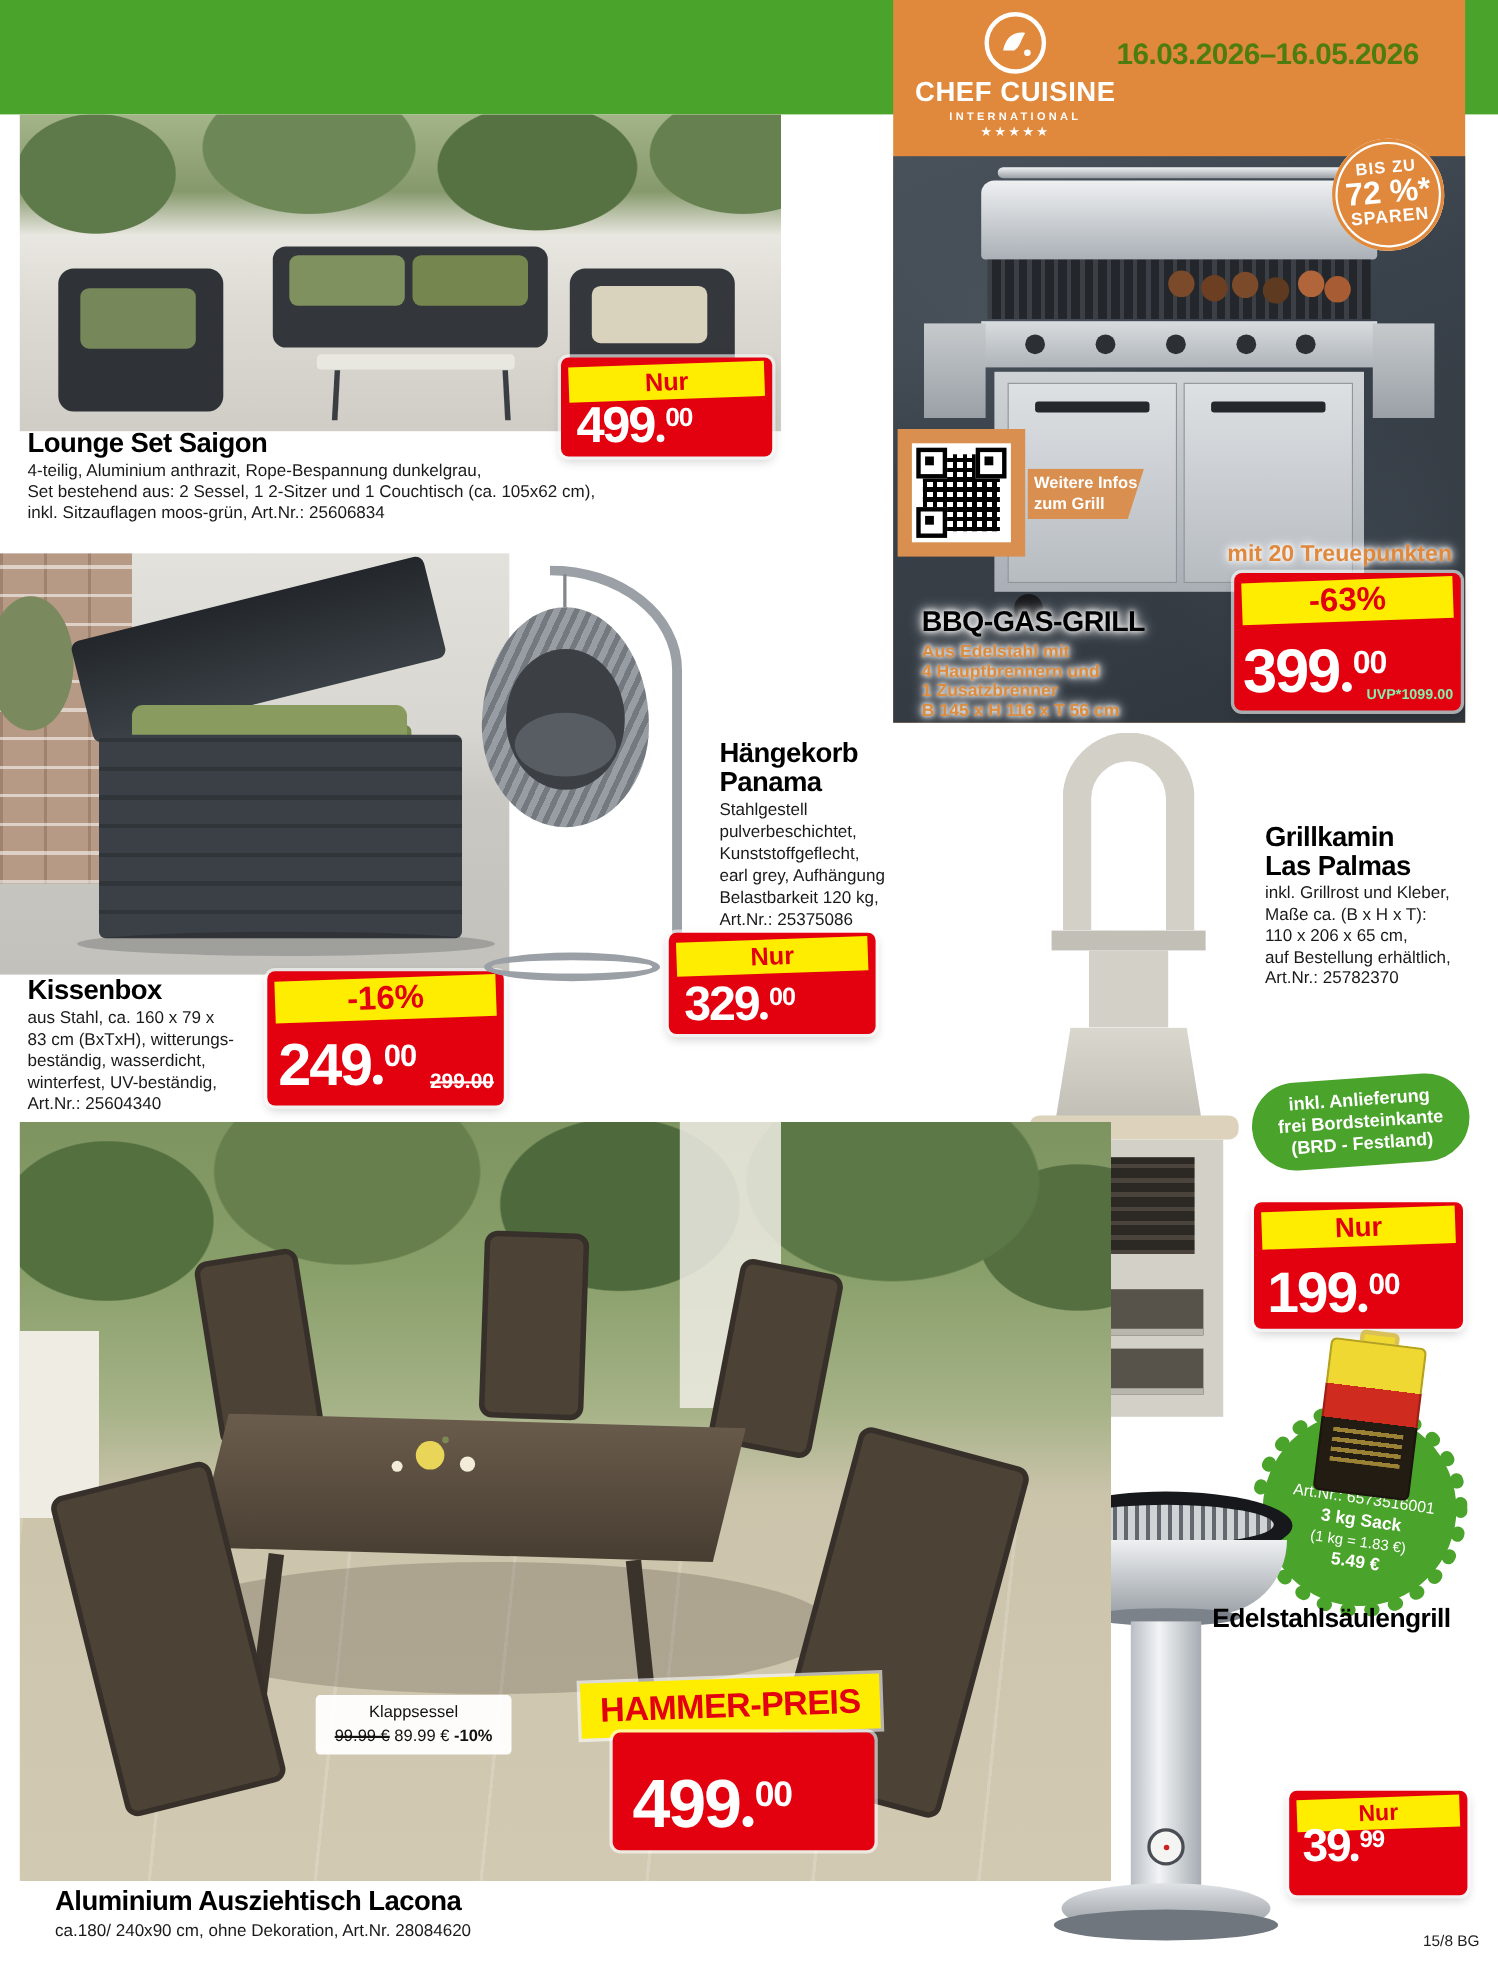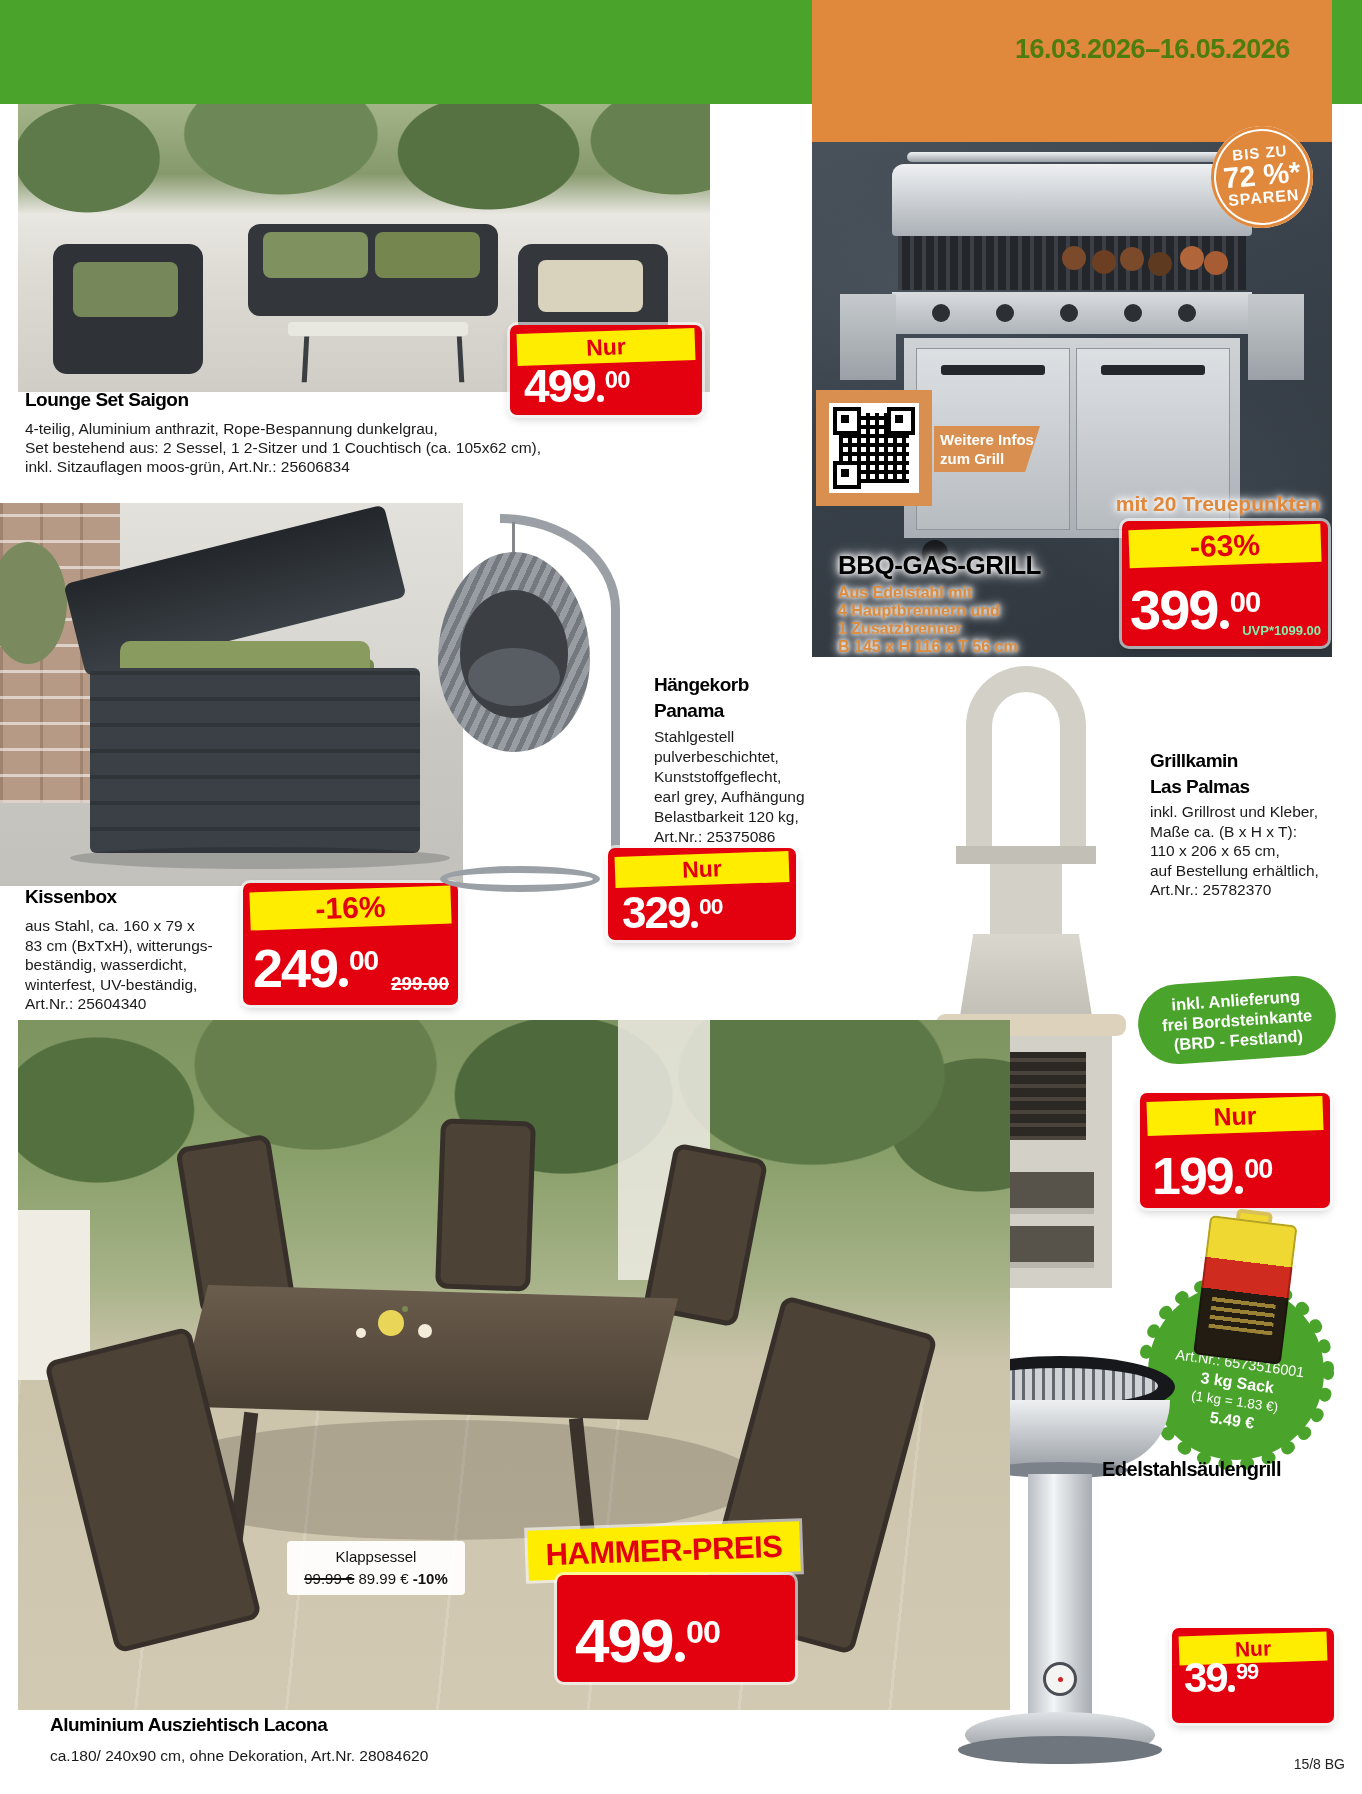--- a/index.html
+++ b/index.html
@@ -88,32 +88,32 @@
   .b-haenge .band{height:31px;font-size:23px;}
   .b-haenge .num{font-size:44px;left:14px;}
   .b-kamin{left:1140px;top:1093px;width:190px;height:115px;}
   .b-kamin .band{height:34px;font-size:25px;}
   .b-kamin .num{font-size:52px;left:12px;}
   .b-saeulen{left:1172px;top:1628px;width:162px;height:95px;}
   .b-saeulen .band{height:29px;font-size:21px;}
   .b-saeulen .num{font-size:42px;left:12px;bottom:21px;}
 
   
-  .ptitle{font-size:19px;font-weight:bold;letter-spacing:-0.5px;color:#000;}
+  .ptitle{font-size:25px;font-weight:bold;letter-spacing:-0.5px;color:#000;}
   .pdesc{font-size:15.5px;line-height:19px;color:#1a1a1a;}
 
   .lounge-title{left:25px;top:389px;}
   .lounge-desc{left:25px;top:419px;}
   .kissen-title{left:25px;top:886px;}
   .kissen-desc{left:25px;top:916px;line-height:19.5px;}
   .haenge-title{left:654px;top:672px;line-height:26px;}
   .haenge-desc{left:654px;top:727px;line-height:20px;}
   .kamin-title{left:1150px;top:748px;line-height:26px;}
   .kamin-desc{left:1150px;top:802px;line-height:19.5px;}
-  .saeulen-title{left:1102px;top:1458px;font-size:20px;}
+  .saeulen-title{left:1102px;top:1458px;font-size:24px;}
   .saeulen-desc{left:1102px;top:1488px;line-height:19.5px;}
   .tisch-title{left:50px;top:1714px;}
   .tisch-desc{left:50px;top:1746px;}
 
   
   .lounge-photo{left:18px;top:104px;width:692px;height:288px;overflow:hidden;
     background:linear-gradient(180deg,#a3b489 0,#86996c 70px,#e9e7e1 110px,#dddbd4 170px,#cfcdc6 288px);}
   .lp-bush{left:0;top:0;width:692px;height:120px;
     background:radial-gradient(120px 90px at 10% 45%,#5f7a4a 0 60%,transparent 61%),
                radial-gradient(160px 100px at 38% 25%,#6d8757 0 60%,transparent 61%),
@@ -243,20 +243,30 @@
   .footer{left:1255px;top:1756px;width:90px;text-align:right;font-size:14px;color:#222;}
 </style>
 </head>
 <body>
 
 <div class="page">
 
   <div class="abs green-bar"></div>
   <div class="abs orange-panel"></div>
 
+  <div class="abs brand">
+    <svg class="ring" width="58" height="58" viewBox="0 0 58 58">
+      <circle cx="29" cy="29" r="26" fill="none" stroke="#fff" stroke-width="4"></circle>
+      <path d="M18 36 C20 24, 28 18, 38 20 C34 26, 34 32, 28 36 Z" fill="#fff"></path>
+      <circle cx="40" cy="38" r="3" fill="#fff"></circle>
+    </svg>
+    <div class="brand-name">CHEF CUISINE</div>
+    <div class="brand-sub">INTERNATIONAL</div>
+    <div class="brand-stars">★★★★★</div>
+  </div>
   <div class="abs date">16.03.2026–16.05.2026</div>
 
   <div class="abs grill-photo">
     <div class="abs g-handle"></div>
     <div class="abs g-lid"></div>
     <div class="abs g-grate"></div>
     <div class="abs g-food"></div>
     <div class="abs g-panel"></div>
     <div class="abs g-knob"></div>
     <div class="abs g-cart">

